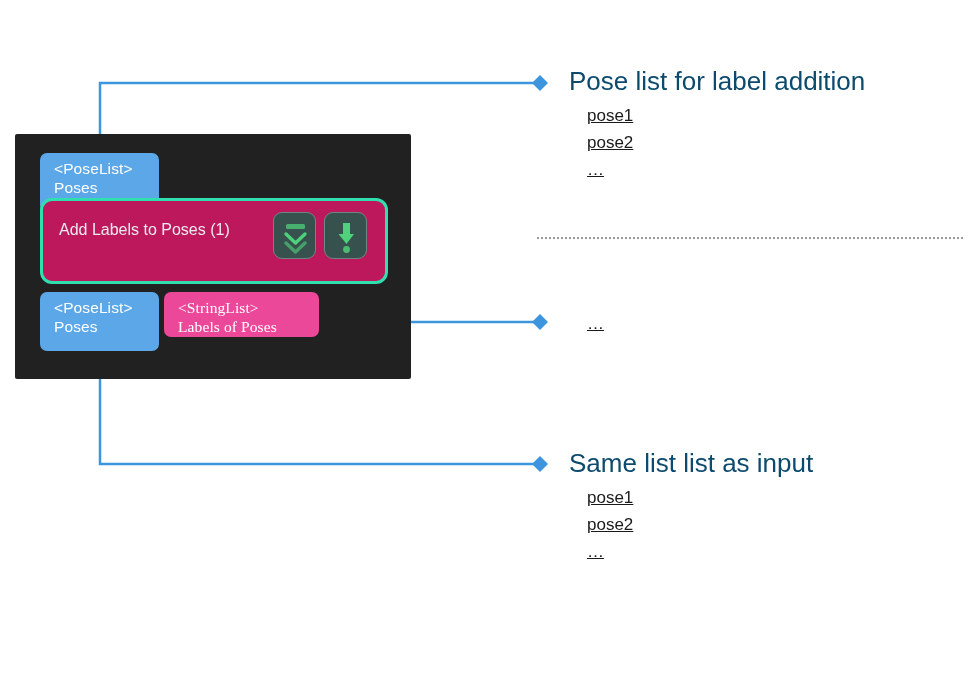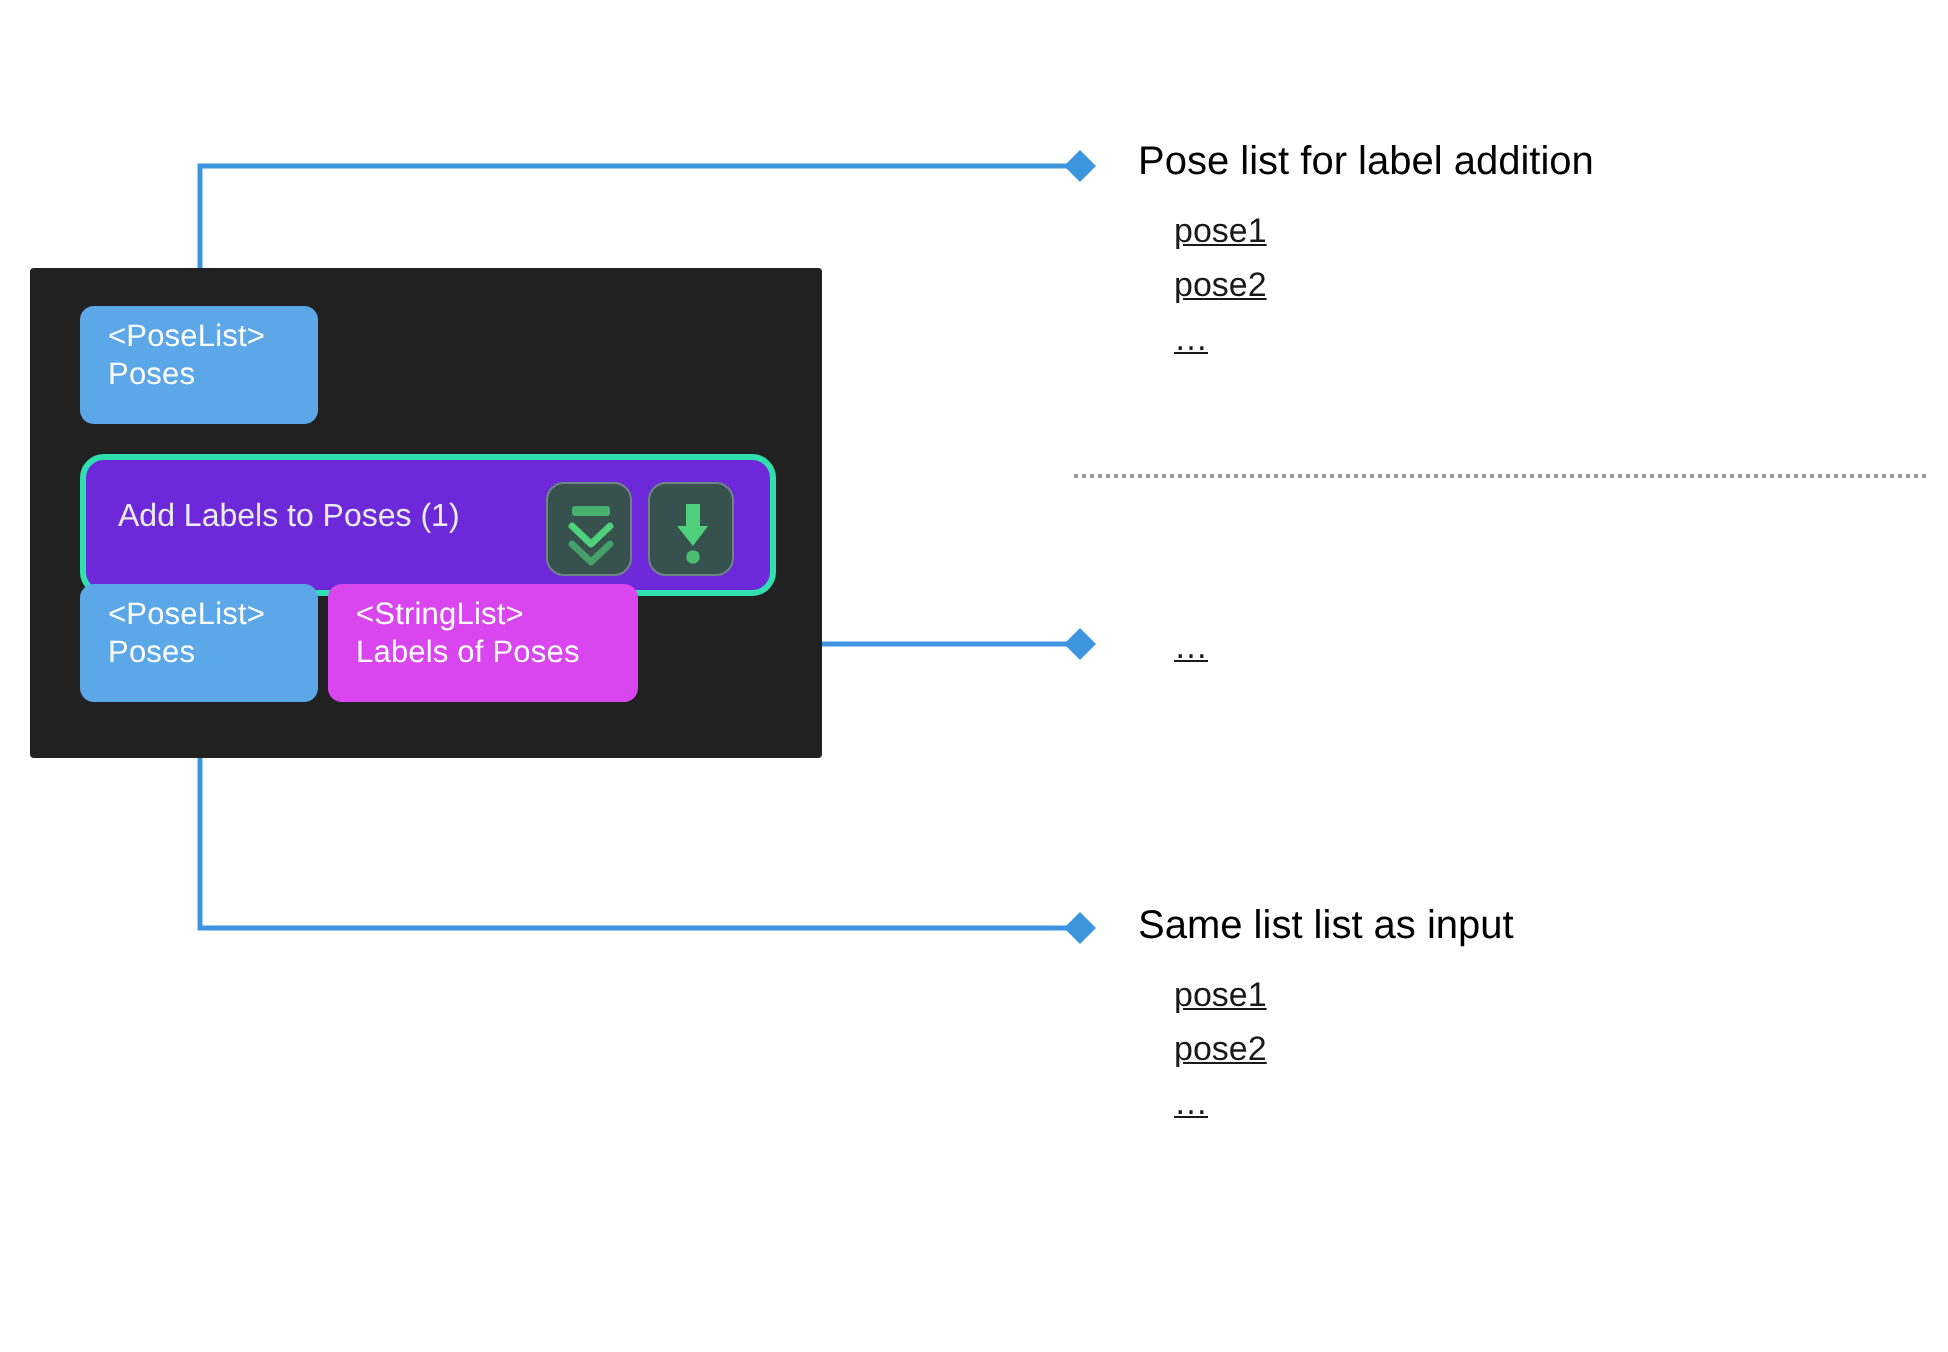--- a/index.html
+++ b/index.html
@@ -60,33 +60,34 @@
     left: 25px;
     top: 158px;
     width: 119px;
     height: 59px;
     background: #5ba7e8;
   }
   #port-output-labels {
     left: 149px;
     top: 158px;
     width: 155px;
-    height: 59px;
-    background: #d946ef;
+    height: 45px;
+    background: #ec4899;
+    font-family: Liberation Serif, serif;
   }
 
   
   #node-body {
     position: absolute;
     left: 25px;
-    top: 93px;
+    top: 64px;
     width: 348px;
-    height: 71px;
+    height: 86px;
     box-sizing: border-box;
-    background: #6d28d9;
+    background: #be185d;
     border: 3px solid #2fe0ae;
     border-radius: 12px;
   }
   #node-title {
     position: absolute;
     left: 16px;
     top: 19px;
     color: #e9ecee;
     font-size: 16px;
     line-height: 20px;
@@ -106,22 +107,22 @@
   #btn-collapse-all { left: 230px; }
   #btn-download     { left: 281px; }
   .node-btn svg { position: absolute; left: 0; top: 0; }
 
   
   .callout {
     position: absolute;
     left: 569px;
   }
   .callout-title {
-    color: #000000;
-    font-size: 20px;
+    color: #0c4a6e;
+    font-size: 26px;
     line-height: 30px;
     white-space: nowrap;
     font-weight: 400;
   }
   .callout-items {
     margin-top: 6px;
     padding-left: 18px;
   }
   .callout-item {
     color: #1a1a1a;

